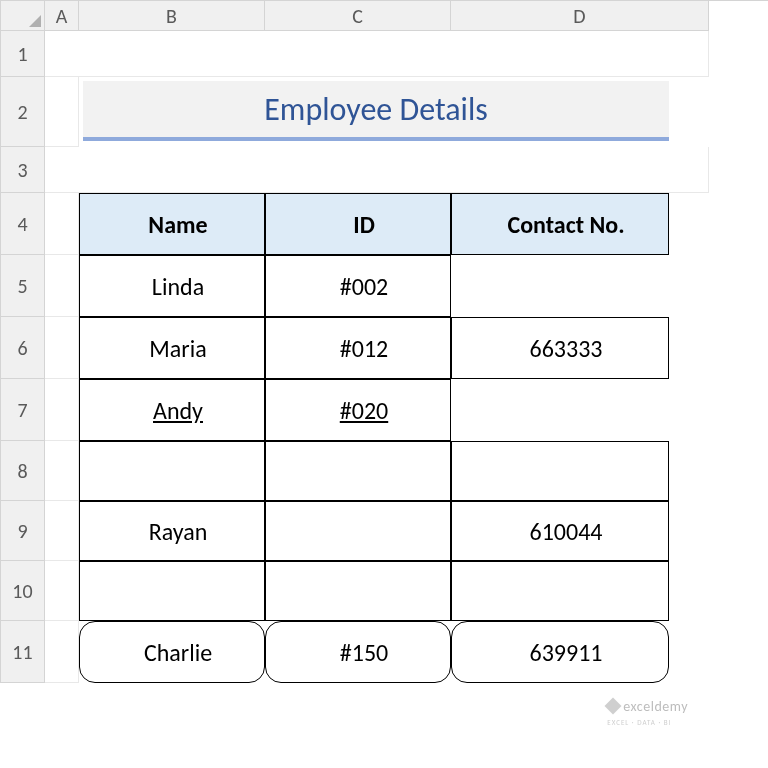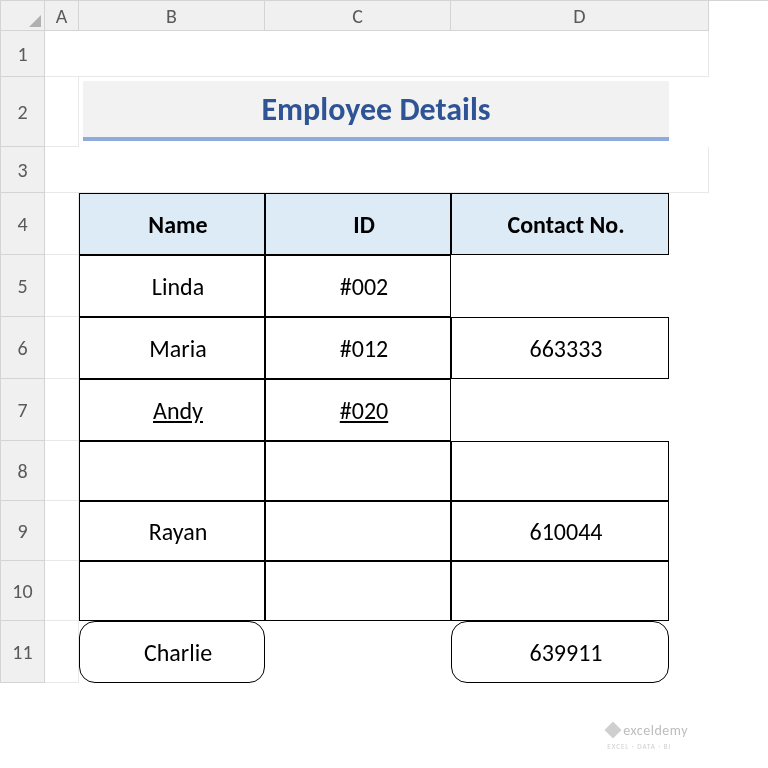--- a/index.html
+++ b/index.html
@@ -55,21 +55,21 @@
     }
     .title-wrap {
       grid-column: 3 / 6;
       grid-row: 3;
       display: flex;
       align-items: center;
       justify-content: center;
       background: #f2f2f2;
       border-bottom: 4px solid #8faadc;
       font-size: 32px;
-      font-weight: 700;
+      font-weight: 400;
       color: #2f5496;
       margin: 4px 40px 6px 4px;
     }
     .tblcell {
       border: 1px solid #000;
       display: flex;
       align-items: center;
       justify-content: center;
       font-size: 24px;
       color: #000;
@@ -87,21 +87,21 @@
     .r5 { grid-row: 6; }
     .r6 { grid-row: 7; }
     .r7 { grid-row: 8; text-decoration: underline; }
     .r8 { grid-row: 9; }
     .r9 { grid-row: 10; }
     .r10 { grid-row: 11; }
     .r11 { grid-row: 12; border-radius: 16px; }
     .watermark {
       position: absolute;
       right: 80px;
-      bottom: 16px;
+      bottom: 40px;
       font-size: 14px;
       color: #bdbdbd;
       letter-spacing: 0.5px;
       text-align: left;
       line-height: 1;
     }
     .watermark .sub {
       font-size: 7px;
       letter-spacing: 1px;
       color: #cfcfcf;
@@ -171,19 +171,20 @@
 
   <div class="hdr" style="grid-row:11">10</div>
   <div class="cell" style="grid-column:2;grid-row:11"></div>
   <div class="tblcell b r10"></div>
   <div class="tblcell c r10"></div>
   <div class="tblcell d r10"></div>
 
   <div class="hdr" style="grid-row:12">11</div>
   <div class="cell" style="grid-column:2;grid-row:12"></div>
   <div class="tblcell b r11">Charlie</div>
+  <div class="tblcell c r11">#150</div>
   <div class="tblcell d r11">639911</div>
 </div>
 
 <div class="watermark">
   <span class="logo"></span><span>exceldemy</span><br>
   <span class="sub">EXCEL · DATA · BI</span>
 </div>
 
 </body></html>

